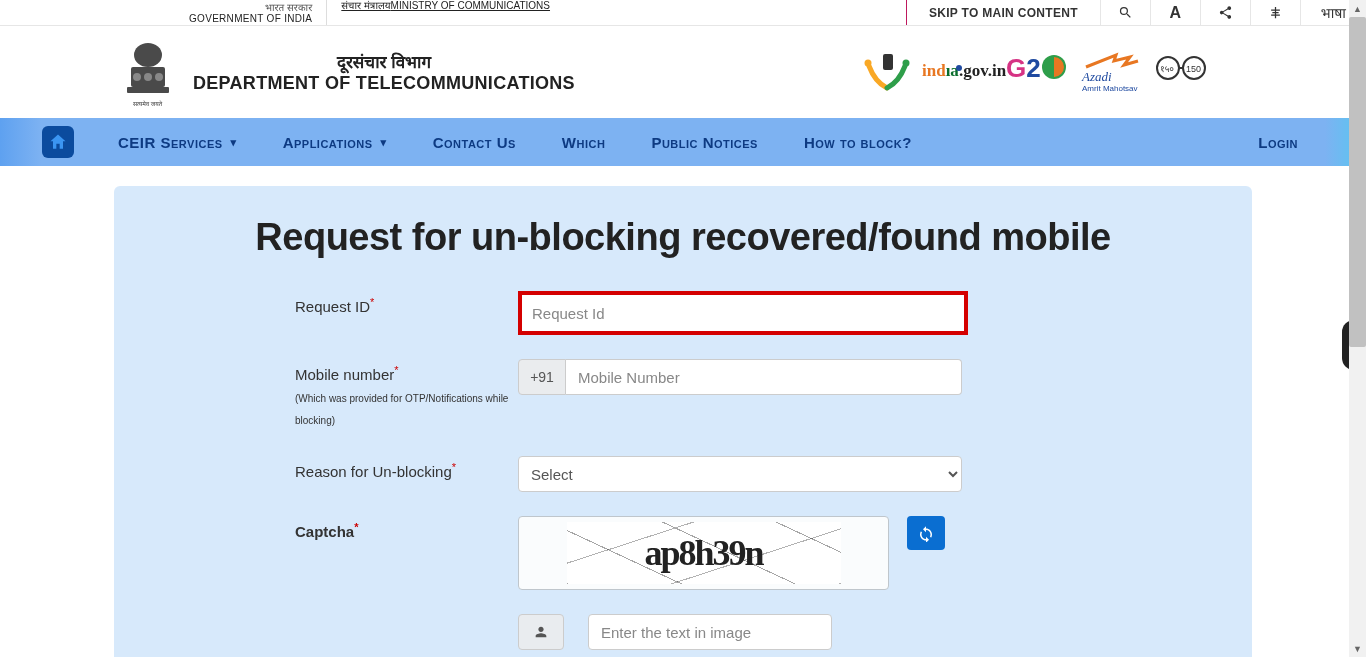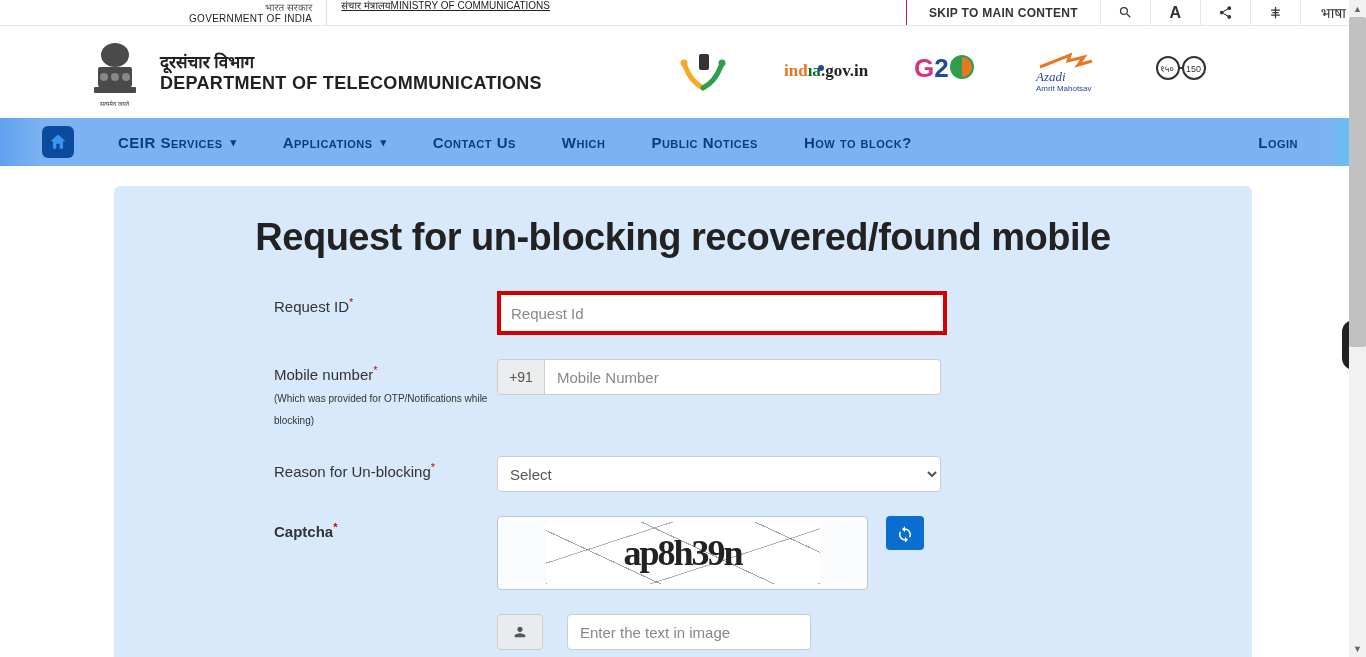--- a/index.html
+++ b/index.html
@@ -12,47 +12,47 @@
   .gov-block .hi { color: #555; font-size: 10px; }
   .gov-block .en { font-weight: 400; letter-spacing: .3px; }
   .moc-block { padding: 0 14px; display: flex; flex-direction: row; justify-content: center; font-size: 10px; line-height: 11px; color: #222; text-decoration: underline; }
   .top-spacer { flex: 1; }
   .top-right { display: flex; align-items: stretch; }
   .skip-link { display: flex; align-items: center; padding: 0 22px; font-size: 12px; font-weight: 600; letter-spacing: .3px; color: #333; border-left: 1px solid #be185d; }
   .util-btn { width: 50px; display: flex; align-items: center; justify-content: center; border-left: 1px solid #e6e6e6; color: #333; font-size: 16px; font-weight: 700; cursor: pointer; }
   .lang { padding: 0 20px; display: flex; align-items: center; font-size: 14px; color: #333; border-left: 1px solid #e6e6e6; }
   
   
-  .masthead { height: 92px; display: flex; align-items: center; padding-left: 87px; }
+  .masthead { height: 92px; display: flex; align-items: center; padding-left: 120px; text-align: center; }
   .emblem { width: 55px; height: 72px; margin-right: 18px; display: flex; flex-direction: column; align-items: center; justify-content: flex-end; }
   .emblem svg { width: 46px; height: 58px; }
   .emblem-motto { font-size: 6px; color: #333; margin-top: 1px; }
   .dept-titles { display: flex; flex-direction: column; }
   .dept-hi { font-size: 17px; font-weight: 700; color: #222; }
   .dept-en { font-size: 18px; font-weight: 700; color: #222; letter-spacing: .3px; }
   .mast-spacer { flex: 1; }
-  .mast-logos { display: flex; align-items: center; gap: 46px; padding-right: 150px; }
+  .mast-logos { display: flex; align-items: center; padding-right: 150px; }
   .mast-logos .logo { width: 70px; height: 50px; display: flex; align-items: center; justify-content: center; font-size: 9px; color: #555; }
   
   
   .navbar { height: 48px; background: linear-gradient(90deg, #5ea1f0 0%, #7db2f2 3%, #7db2f2 97%, #55c8f0 100%); display: flex; align-items: center; padding-left: 42px; }
   .home-btn { width: 32px; height: 32px; border-radius: 6px; background: #0b4b9e; display: flex; align-items: center; justify-content: center; margin-right: 44px; cursor: pointer; }
   .home-btn svg { fill: #3b95f2; }
   .nav-items { display: flex; align-items: center; gap: 46px; }
   .nav-item { font-variant: small-caps; font-size: 15px; font-weight: 700; color: #0d3a82; letter-spacing: .5px; cursor: pointer; display: flex; align-items: center; gap: 8px; }
   .chev { font-size: 11px; color: #0d3a82; }
   .nav-spacer { flex: 1; }
   .login { font-variant: small-caps; font-size: 15px; font-weight: 700; color: #0d3a82; padding-right: 68px; cursor: pointer; letter-spacing: .5px; }
   
   
   .page-bg { padding: 20px 0 0 0; }
   .card { width: 1138px; margin: 0 auto; background: #d7e9fb; border-radius: 6px 6px 0 0; padding: 30px 0 0 0; min-height: 469px; }
   .card h1 { text-align: center; font-size: 38px; font-weight: 600; color: #222; margin-bottom: 32px; letter-spacing: -.5px; }
   .form-row { display: flex; align-items: flex-start; padding: 0 0 24px 0; }
-  .form-label { width: 383px; padding-left: 160px; font-size: 15px; color: #333; line-height: 22px; }
+  .form-label { width: 383px; padding-left: 160px; font-size: 15px; color: #333; line-height: 22px; margin-left: 21px; }
   .form-label .req { color: #c00; font-size: 11px; vertical-align: super; }
   .form-label .hint { font-size: 10px; color: #333; margin-top: 2px; }
   .form-control-col { flex: 1; padding-right: 56px; }
   .input-highlighted { border: 4px solid #d40000; width: 450px; height: 44px; padding: 0 10px; font-size: 15px; background: #fff; outline: none; }
   .input-group { display: flex; width: 444px; }
   .input-addon { width: 48px; height: 36px; background: #eaecee; border: 1px solid #ccc; display: flex; align-items: center; justify-content: center; border-radius: 4px 0 0 4px; font-size: 14px; color: #555; }
   .form-input { flex: 1; height: 36px; border: 1px solid #ccc; border-left: none; padding: 0 12px; font-size: 15px; color: #555; border-radius: 0 4px 4px 0; background: #fff; }
   .form-select { width: 444px; height: 36px; border: 1px solid #ccc; border-radius: 4px; padding: 0 8px; font-size: 15px; color: #555; background: #fff; }
   .captcha-row .form-label { font-weight: 700; }
   .captcha-box { width: 371px; height: 74px; border: 1px solid #bfc6cc; border-radius: 4px; display: flex; align-items: center; justify-content: center; background: #fafcfd; }

